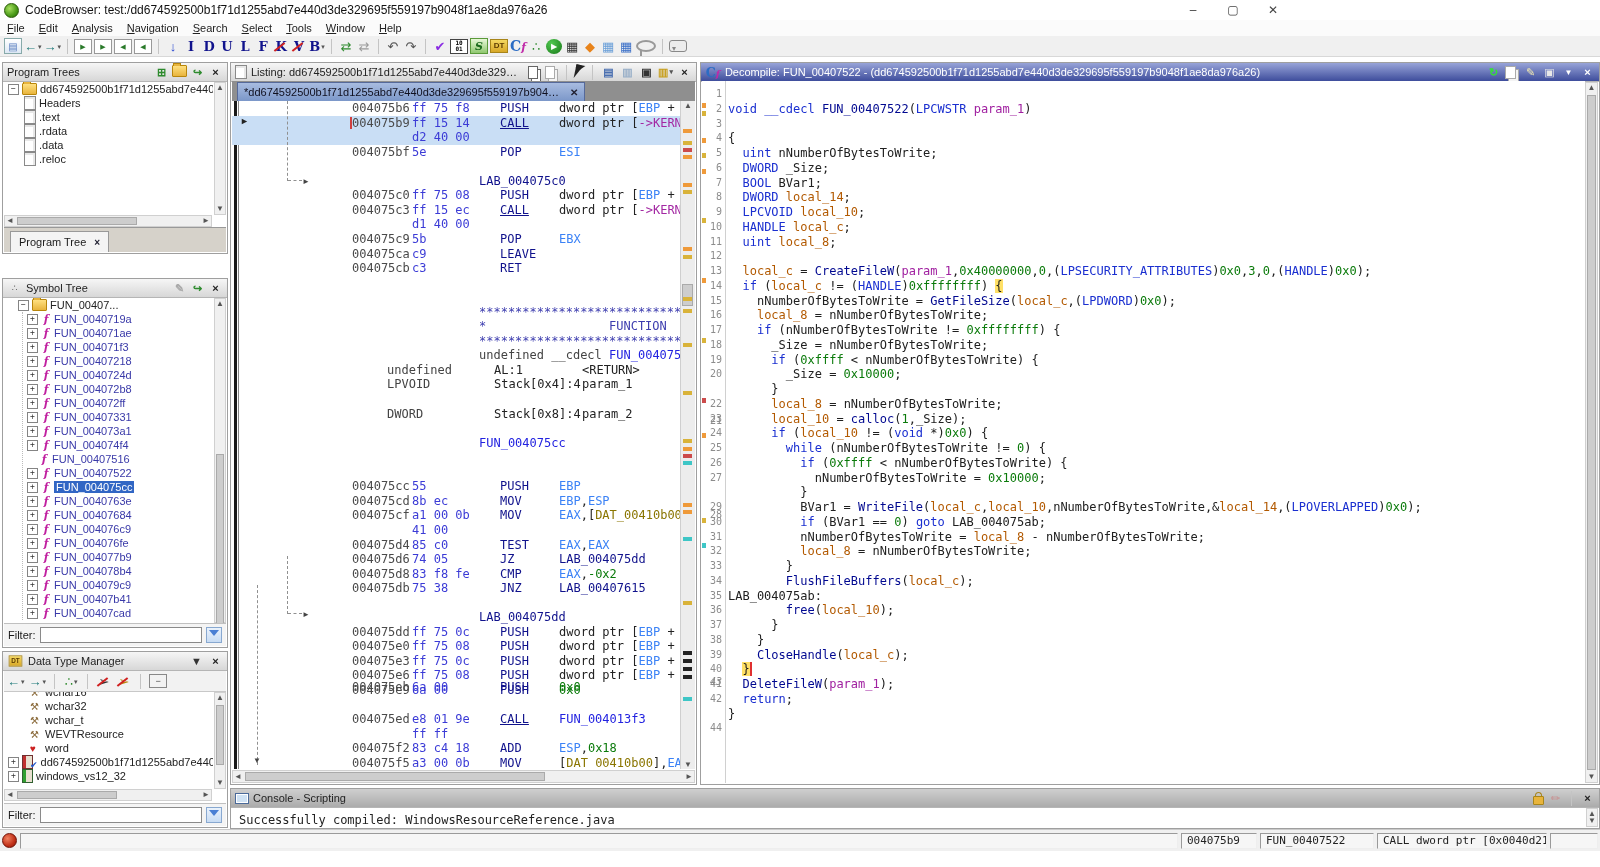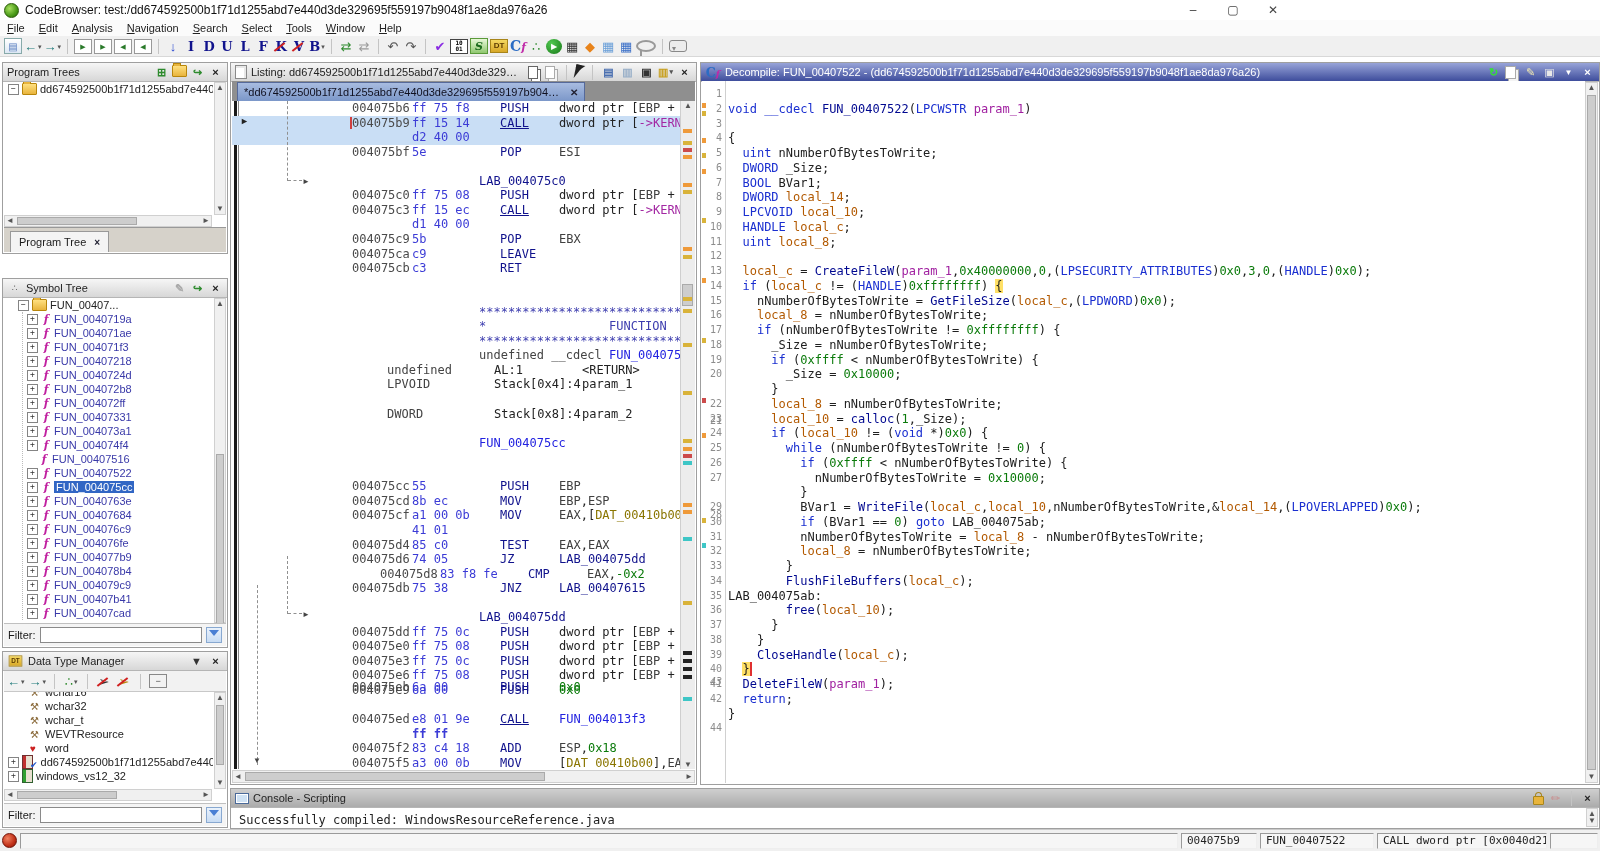--- a/index.html
+++ b/index.html
@@ -68,21 +68,21 @@
   
   .sb{position:absolute;background:#f0f0f0;border:1px solid #d0d0d0;box-sizing:border-box}
   .sb .arr{position:absolute;color:#555;font-size:8px;width:100%;text-align:center;line-height:10px}
   .thumb{position:absolute;background:#cdcdcd;border:1px solid #aaa;box-sizing:border-box}
   
   #listing-body{position:absolute;left:1px;top:38px;width:452px;height:668px;overflow:hidden;background:#fff}
   .lrow{position:absolute;left:0;width:452px;height:14.55px}
   .lrow.hl{background:#c9def5}
   .seg{position:absolute;top:0;white-space:pre;font:12px "DejaVu Sans Mono",monospace;line-height:14.5px}
   .addr{color:#4a4a4a}.byt{color:#3b3bd6}.mn{color:#10128c}.u{text-decoration:underline}
-  .op{color:#222}.reg{color:#404040}.par{color:#b03aa0}.ext{color:#a328a3}.lab{color:#10128c}
+  .op{color:#222}.reg{color:#3b82f6}.par{color:#b03aa0}.ext{color:#a328a3}.lab{color:#10128c}
   .fnl{color:#2222e0}.cst{color:#0a7a0a}.dat{color:#8a7500}.cmt{color:#3c3cae}.sig{color:#444}.p{color:#222}
   .caret{position:absolute;left:118px;top:1px;width:2px;height:12px;background:#d04040}
   .curarrow{position:absolute;left:8px;font-size:9px;color:#222}
   .lbar{position:absolute;left:2px;top:0;width:3px;height:668px;background:#1a1a1a}
   .lbar2{position:absolute;left:6px;top:0;width:1px;height:668px;background:#888}
   .flow{position:absolute;border-left:1px dashed #909090}
   .flow .h{position:absolute;bottom:0;left:0;border-top:1px dashed #909090}
   .farrow{position:absolute;font-size:8px;color:#444}
   .tabrow{position:absolute;left:1px;top:18px;right:1px;height:20px;background:#8f8f8f;display:flex;align-items:flex-end}
   .tab{height:18px;background:linear-gradient(#a8bce0,#7b97c9);border:1px solid #55699a;border-bottom:none;display:flex;align-items:center;gap:6px;padding:0 6px;font-size:11px;color:#101020;max-width:350px;overflow:hidden;white-space:nowrap}
@@ -181,20 +181,42 @@
         <span class="hicon" style="color: rgb(46, 139, 46); font-weight: bold;">↪</span>
         <span class="hicon" style="color: rgb(34, 34, 34); font-weight: bold;">×</span>
       </span>
   </div>
   <div id="ptree-body" style="position:absolute;left:1px;top:19px;right:14px;bottom:38px;overflow:hidden">
     <div class="trow">
       <span class="exp">−</span>
       <span class="icf"></span>
       <span style="color:#222">dd674592500b1f71d1255abd7e440d3de329695f559197b9048f1ae8da976a26</span>
     </div>
+    <div id="ptree-items">
+        <div class="trow" style="padding-left: 20px;">
+          <span class="icpage"></span>
+          <span style="color: rgb(34, 34, 34);">Headers</span>
+        </div>
+        <div class="trow" style="padding-left: 20px;">
+          <span class="icpage"></span>
+          <span style="color: rgb(34, 34, 34);">.text</span>
+        </div>
+        <div class="trow" style="padding-left: 20px;">
+          <span class="icpage"></span>
+          <span style="color: rgb(34, 34, 34);">.rdata</span>
+        </div>
+        <div class="trow" style="padding-left: 20px;">
+          <span class="icpage"></span>
+          <span style="color: rgb(34, 34, 34);">.data</span>
+        </div>
+        <div class="trow" style="padding-left: 20px;">
+          <span class="icpage"></span>
+          <span style="color: rgb(34, 34, 34);">.reloc</span>
+        </div>
+      </div>
   </div>
   <div class="sb" style="left:1px;right:15px;bottom:26px;height:12px">
     <span class="arr" style="left:0;width:10px">◄</span>
       <span class="arr" style="right:0;width:10px">►</span>
     <div class="thumb" style="left:12px;top:1px;height:8px;width:120px"></div>
   </div>
   <div class="sb" style="top:19px;right:1px;width:12px;bottom:38px">
     <span class="arr" style="top:0">▲</span>
       <span class="arr" style="bottom:0">▼</span>
   </div>
@@ -553,35 +575,35 @@
           <span class="seg" style="left: 268px;"><span class="mn">MOV</span></span>
           <span class="seg" style="left: 327px;"><span class="reg">EBP</span><span class="op">,</span><span class="reg">ESP</span></span>
         </div>
         <div class="lrow" style="top: 407.4px;">
           <span class="seg" style="left: 120px;"><span class="addr">004075cf</span></span>
           <span class="seg" style="left: 180px;"><span class="byt">a1 00 0b</span></span>
           <span class="seg" style="left: 268px;"><span class="mn">MOV</span></span>
           <span class="seg" style="left: 327px;"><span class="reg">EAX</span><span class="op">,[</span><span class="dat">DAT_00410b00</span><span class="op">]</span></span>
         </div>
         <div class="lrow" style="top: 421.95px;">
-          <span class="seg" style="left: 180px;"><span class="byt">41 01</span></span>
+          <span class="seg" style="left: 180px;"><span class="byt">41 00</span></span>
         </div>
         <div class="lrow" style="top: 436.5px;">
           <span class="seg" style="left: 120px;"><span class="addr">004075d4</span></span>
           <span class="seg" style="left: 180px;"><span class="byt">85 c0</span></span>
           <span class="seg" style="left: 268px;"><span class="mn">TEST</span></span>
           <span class="seg" style="left: 327px;"><span class="reg">EAX</span><span class="op">,</span><span class="reg">EAX</span></span>
         </div>
         <div class="lrow" style="top: 451.05px;">
           <span class="seg" style="left: 120px;"><span class="addr">004075d6</span></span>
           <span class="seg" style="left: 180px;"><span class="byt">74 05</span></span>
           <span class="seg" style="left: 268px;"><span class="mn">JZ</span></span>
           <span class="seg" style="left: 327px;"><span class="lab">LAB_004075dd</span></span>
         </div>
-        <div class="lrow" style="top: 465.6px; margin-left: 28px;">
+        <div class="lrow" style="top: 465.6px;">
           <span class="seg" style="left: 120px;"><span class="addr">004075d8</span></span>
           <span class="seg" style="left: 180px;"><span class="byt">83 f8 fe</span></span>
           <span class="seg" style="left: 268px;"><span class="mn">CMP</span></span>
           <span class="seg" style="left: 327px;"><span class="reg">EAX</span><span class="op">,</span><span class="cst">-0x2</span></span>
         </div>
         <div class="lrow" style="top: 480.15px;">
           <span class="seg" style="left: 120px;"><span class="addr">004075db</span></span>
           <span class="seg" style="left: 180px;"><span class="byt">75 38</span></span>
           <span class="seg" style="left: 268px;"><span class="mn">JNZ</span></span>
           <span class="seg" style="left: 327px;"><span class="lab">LAB_00407615</span></span>
@@ -626,21 +648,21 @@
           <span class="seg" style="left: 268px;"><span class="mn">PUSH</span></span>
           <span class="seg" style="left: 327px;"><span class="cst">0x0</span></span>
         </div>
         <div class="lrow" style="top: 611.1px;">
           <span class="seg" style="left: 120px;"><span class="addr">004075ed</span></span>
           <span class="seg" style="left: 180px;"><span class="byt">e8 01 9e</span></span>
           <span class="seg" style="left: 268px;"><span class="mn u">CALL</span></span>
           <span class="seg" style="left: 327px;"><span class="fnl">FUN_004013f3</span></span>
         </div>
         <div class="lrow" style="top: 625.65px;">
-          <span class="seg" style="left: 180px; font-weight: bold;"><span class="byt">ff ff</span></span>
+          <span class="seg" style="left: 180px;"><span class="byt">ff ff</span></span>
         </div>
         <div class="lrow" style="top: 640.2px;">
           <span class="seg" style="left: 120px;"><span class="addr">004075f2</span></span>
           <span class="seg" style="left: 180px;"><span class="byt">83 c4 18</span></span>
           <span class="seg" style="left: 268px;"><span class="mn">ADD</span></span>
           <span class="seg" style="left: 327px;"><span class="reg">ESP</span><span class="op">,</span><span class="cst">0x18</span></span>
         </div>
         <div class="lrow" style="top: 654.75px;">
           <span class="seg" style="left: 120px;"><span class="addr">004075f5</span></span>
           <span class="seg" style="left: 180px;"><span class="byt">a3 00 0b</span></span>

